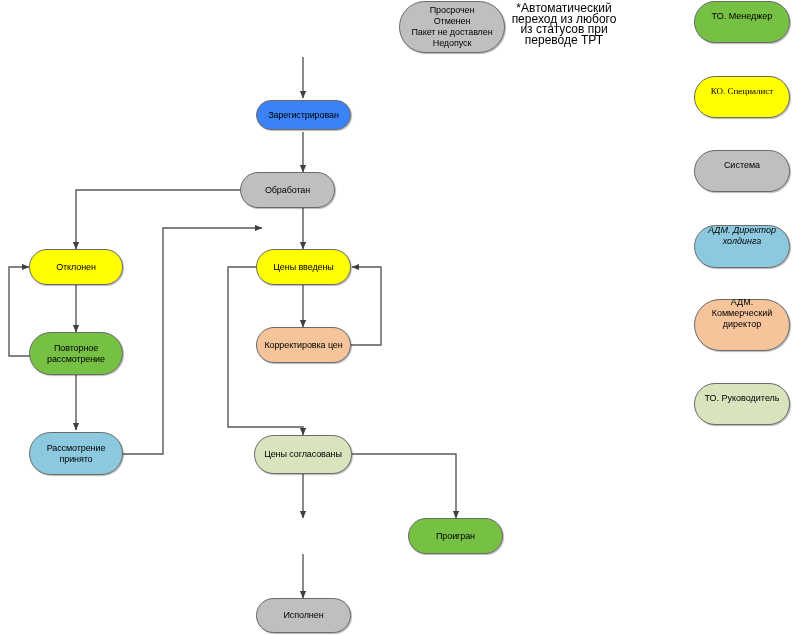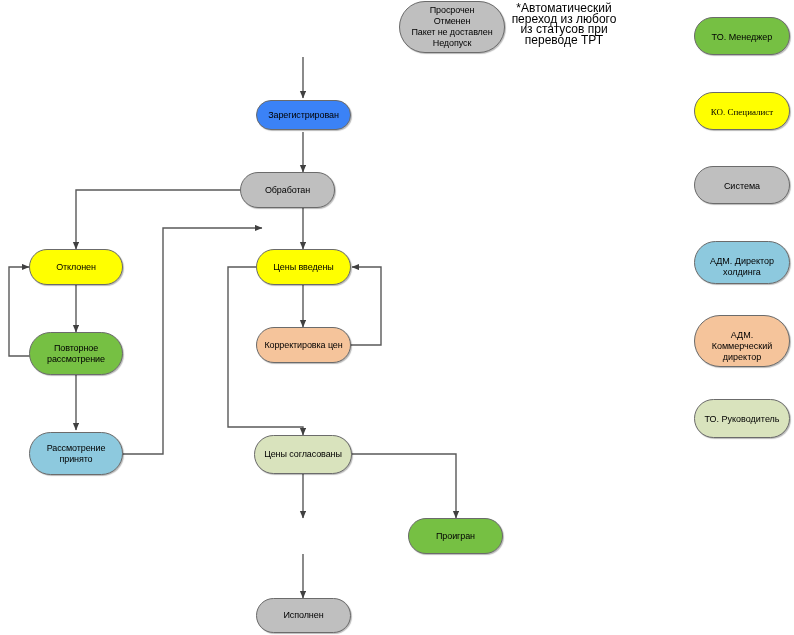--- a/index.html
+++ b/index.html
@@ -41,32 +41,31 @@
     padding: 2px 4px;
     box-shadow: 1px 1px 1px rgba(0,0,0,0.28);
     z-index: 3;
   }
   .node span { display: block; white-space: pre-line; }
 
   .legend-node {
     position: absolute;
     box-sizing: border-box;
     display: flex;
-    align-items: flex-start;
+    align-items: flex-end;
     justify-content: center;
     text-align: center;
     border: 1px solid #6b6b6b;
     border-radius: 999px;
     color: #000000;
     font-size: 9px;
     line-height: 11px;
-    padding: 14px 4px;
+    padding: 20px 4px;
     box-shadow: 1px 1px 1px rgba(0,0,0,0.28);
     z-index: 3;
-    margin-top: 16px;
   }
   .legend-node span { display: block; white-space: pre-line; }
 
   .doc-shape {
     position: absolute;
     z-index: 3;
   }
   .doc-label {
     position: absolute;
     width: 100%;
@@ -187,21 +186,21 @@
     </div>
 
     <div class="legend-node" style="left:694px; top:76px; width:96px; height:38px; background:#ffff00;font-family:Liberation Serif, serif;">
       <span>КО. Специалист</span>
     </div>
 
     <div class="legend-node" style="left:694px; top:150px; width:96px; height:38px; background:#bfbfbf;">
       <span>Система</span>
     </div>
 
-    <div class="legend-node" style="left:694px; top:225px; width:96px; height:43px; background:#8dc9de;">
+    <div class="legend-node" style="left:694px; top:225px; width:96px; height:43px; background:#8dc9de;font-style:italic;">
       <span>АДМ. Директор
 холдинга</span>
     </div>
 
     <div class="legend-node" style="left:694px; top:299px; width:96px; height:52px; background:#f5c49b;">
       <span>АДМ.
 Коммерческий
 директор</span>
     </div>
 

